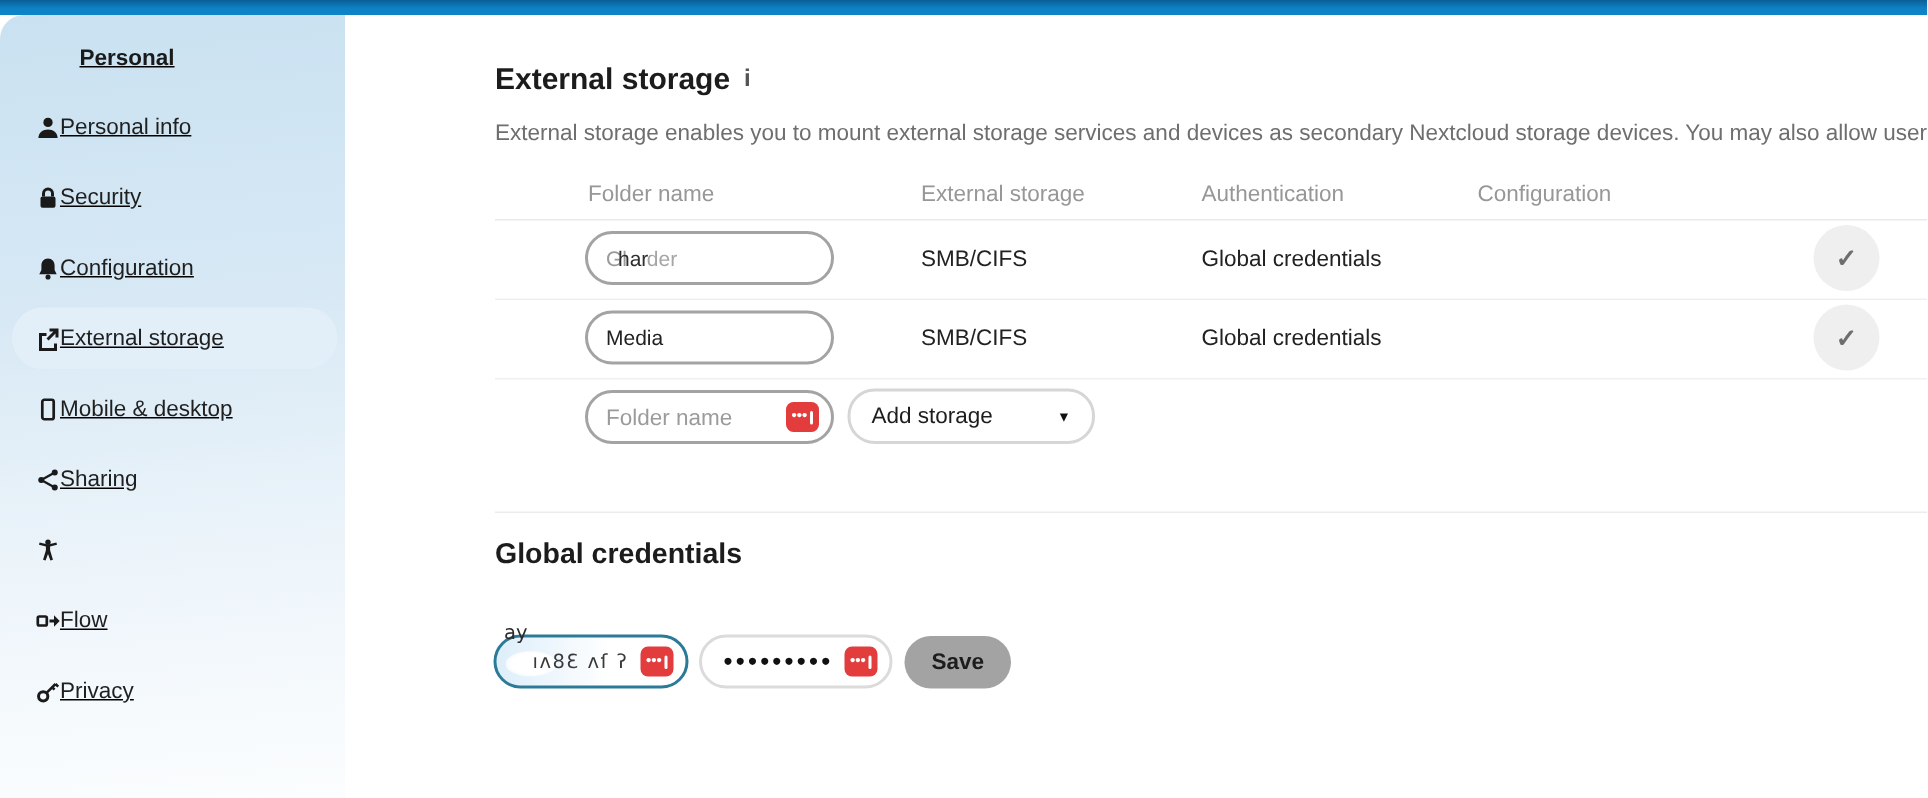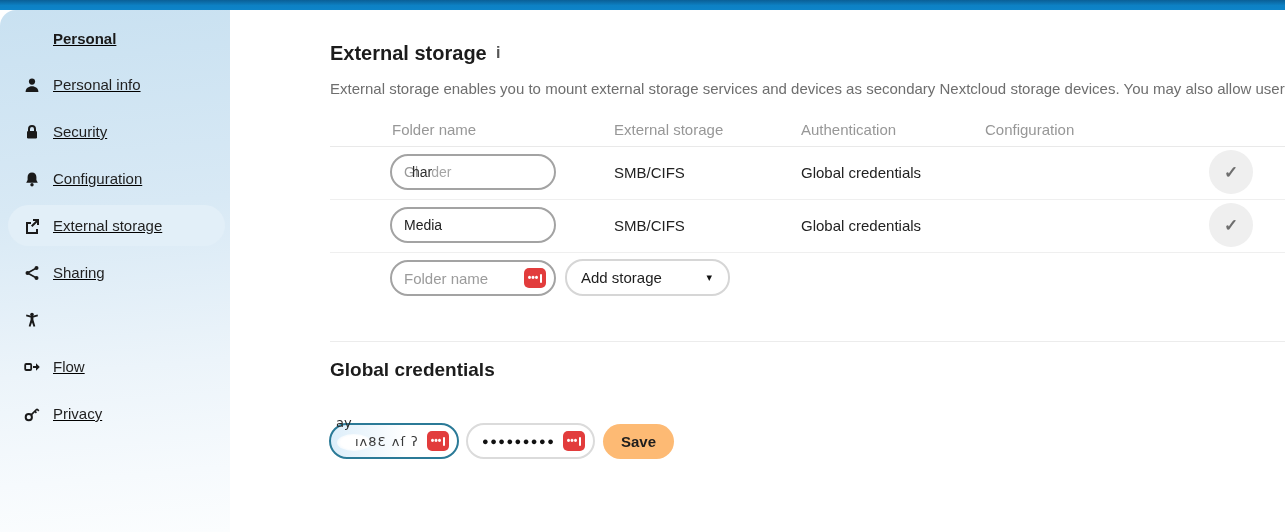--- a/index.html
+++ b/index.html
@@ -10,21 +10,21 @@
   .topbar{position:absolute;left:0;top:0;width:1285px;height:10px;
     background:linear-gradient(180deg,#0a5f96 0%,#0d81c4 55%,#0d84c9 100%);}
 
   
   .sidebar{position:absolute;left:0;top:10px;width:230px;height:522px;
     background:linear-gradient(175deg,#c9e1f1 0%,#d8e9f5 38%,#ecf4fa 68%,#f6fafd 88%,#fbfdfe 100%);
     border-top-left-radius:16px;box-sizing:border-box;text-decoration:underline;}
   .section-label{margin:20px 0 0 53px;font-size:15px;font-weight:bold;color:#1a1a1a;height:18px;line-height:18px;}
   .side-items{margin-top:16px;}
   .side-item{display:flex;align-items:center;height:41px;margin:0 5px 6px 8px;border-radius:22px;
-    padding-left:16px;gap:13px;cursor:pointer;color:#1f1f1f;}
+    padding-left:16px;cursor:pointer;color:#1f1f1f;}
   .side-item.active{background:#e2eff8;}
   .sicon{width:16px;height:16px;flex:0 0 16px;display:flex;align-items:center;justify-content:center;}
   .sicon svg{display:block;}
   .slabel{font-size:15px;color:#1f1f1f;white-space:nowrap;}
 
   
   .scrollthumb{position:absolute;left:295px;top:11px;width:7px;height:416px;background:#c9c9c9;border-radius:4px;}
 
   
   main{position:absolute;left:291px;top:10px;right:0;bottom:0;background:#fff;}
@@ -74,21 +74,21 @@
   .username{left:38px;width:130px;border:2px solid #2b7a97;
     background:linear-gradient(90deg,#ddeefa 0%,#ffffff 60%),#fff;}
   .username .blob{position:absolute;left:6px;top:9px;width:34px;height:17px;border-radius:50%;
     background:radial-gradient(ellipse at center,#ffffff 55%,rgba(255,255,255,0) 100%);}
   .username .uval{position:relative;font-family:"DejaVu Sans",sans-serif;font-size:13px;color:#3a3a3a;
     margin-left:12px;letter-spacing:1px;white-space:nowrap;}
   .artifact{position:absolute;left:5px;top:-10px;font-size:13px;color:#2b2b2b;font-family:"DejaVu Sans",sans-serif;}
   .password{left:175px;width:129px;}
   .pwd-dots{font-size:11px;color:#111;letter-spacing:1.5px;margin-left:2px;white-space:nowrap;overflow:hidden;}
   .save-btn{position:absolute;left:312px;top:414px;height:35px;padding:0 18px;border:none;border-radius:18px;
-    background:#fdba74;font-family:inherit;font-size:15px;font-weight:bold;color:#1d1d1d;cursor:pointer;}
+    background:#a3a3a3;font-family:inherit;font-size:15px;font-weight:bold;color:#1d1d1d;cursor:pointer;}
 </style>
 </head>
 <body>
 
 <div class="stage">
 
   <div class="topbar"></div>
 
   <nav class="sidebar">
     <div class="section-label">Personal</div>
@@ -127,20 +127,28 @@
       <div class="side-item active">
         <span class="sicon">
           <svg width="16" height="16" viewBox="0 0 16 16" fill="#1a1a1a">
               <path d="M2 4h5v2H4v8h8v-3h2v5H2z"></path>
               <path d="M9 1h6v6h-2V4.4L8.4 9 7 7.6 11.6 3H9z"></path>
             </svg>
         </span>
         <span class="slabel">External storage</span>
       </div>
 
+      <div class="side-item">
+        <span class="sicon">
+          <svg width="16" height="16" viewBox="0 0 16 16">
+              <rect x="4.2" y="1.5" width="7.6" height="13" rx="1.4" fill="none" stroke="#1a1a1a" stroke-width="1.8"></rect>
+            </svg>
+        </span>
+        <span class="slabel">Mobile &amp; desktop</span>
+      </div>
 
       <div class="side-item">
         <span class="sicon">
           <svg width="16" height="16" viewBox="0 0 16 16" fill="#1a1a1a">
               <path d="M3.5 8l9-5M3.5 8l9 5" stroke="#1a1a1a" stroke-width="1.6" fill="none"></path>
               <circle cx="12.5" cy="3" r="2"></circle>
               <circle cx="3.5" cy="8" r="2"></circle>
               <circle cx="12.5" cy="13" r="2"></circle>
             </svg>
         </span>

